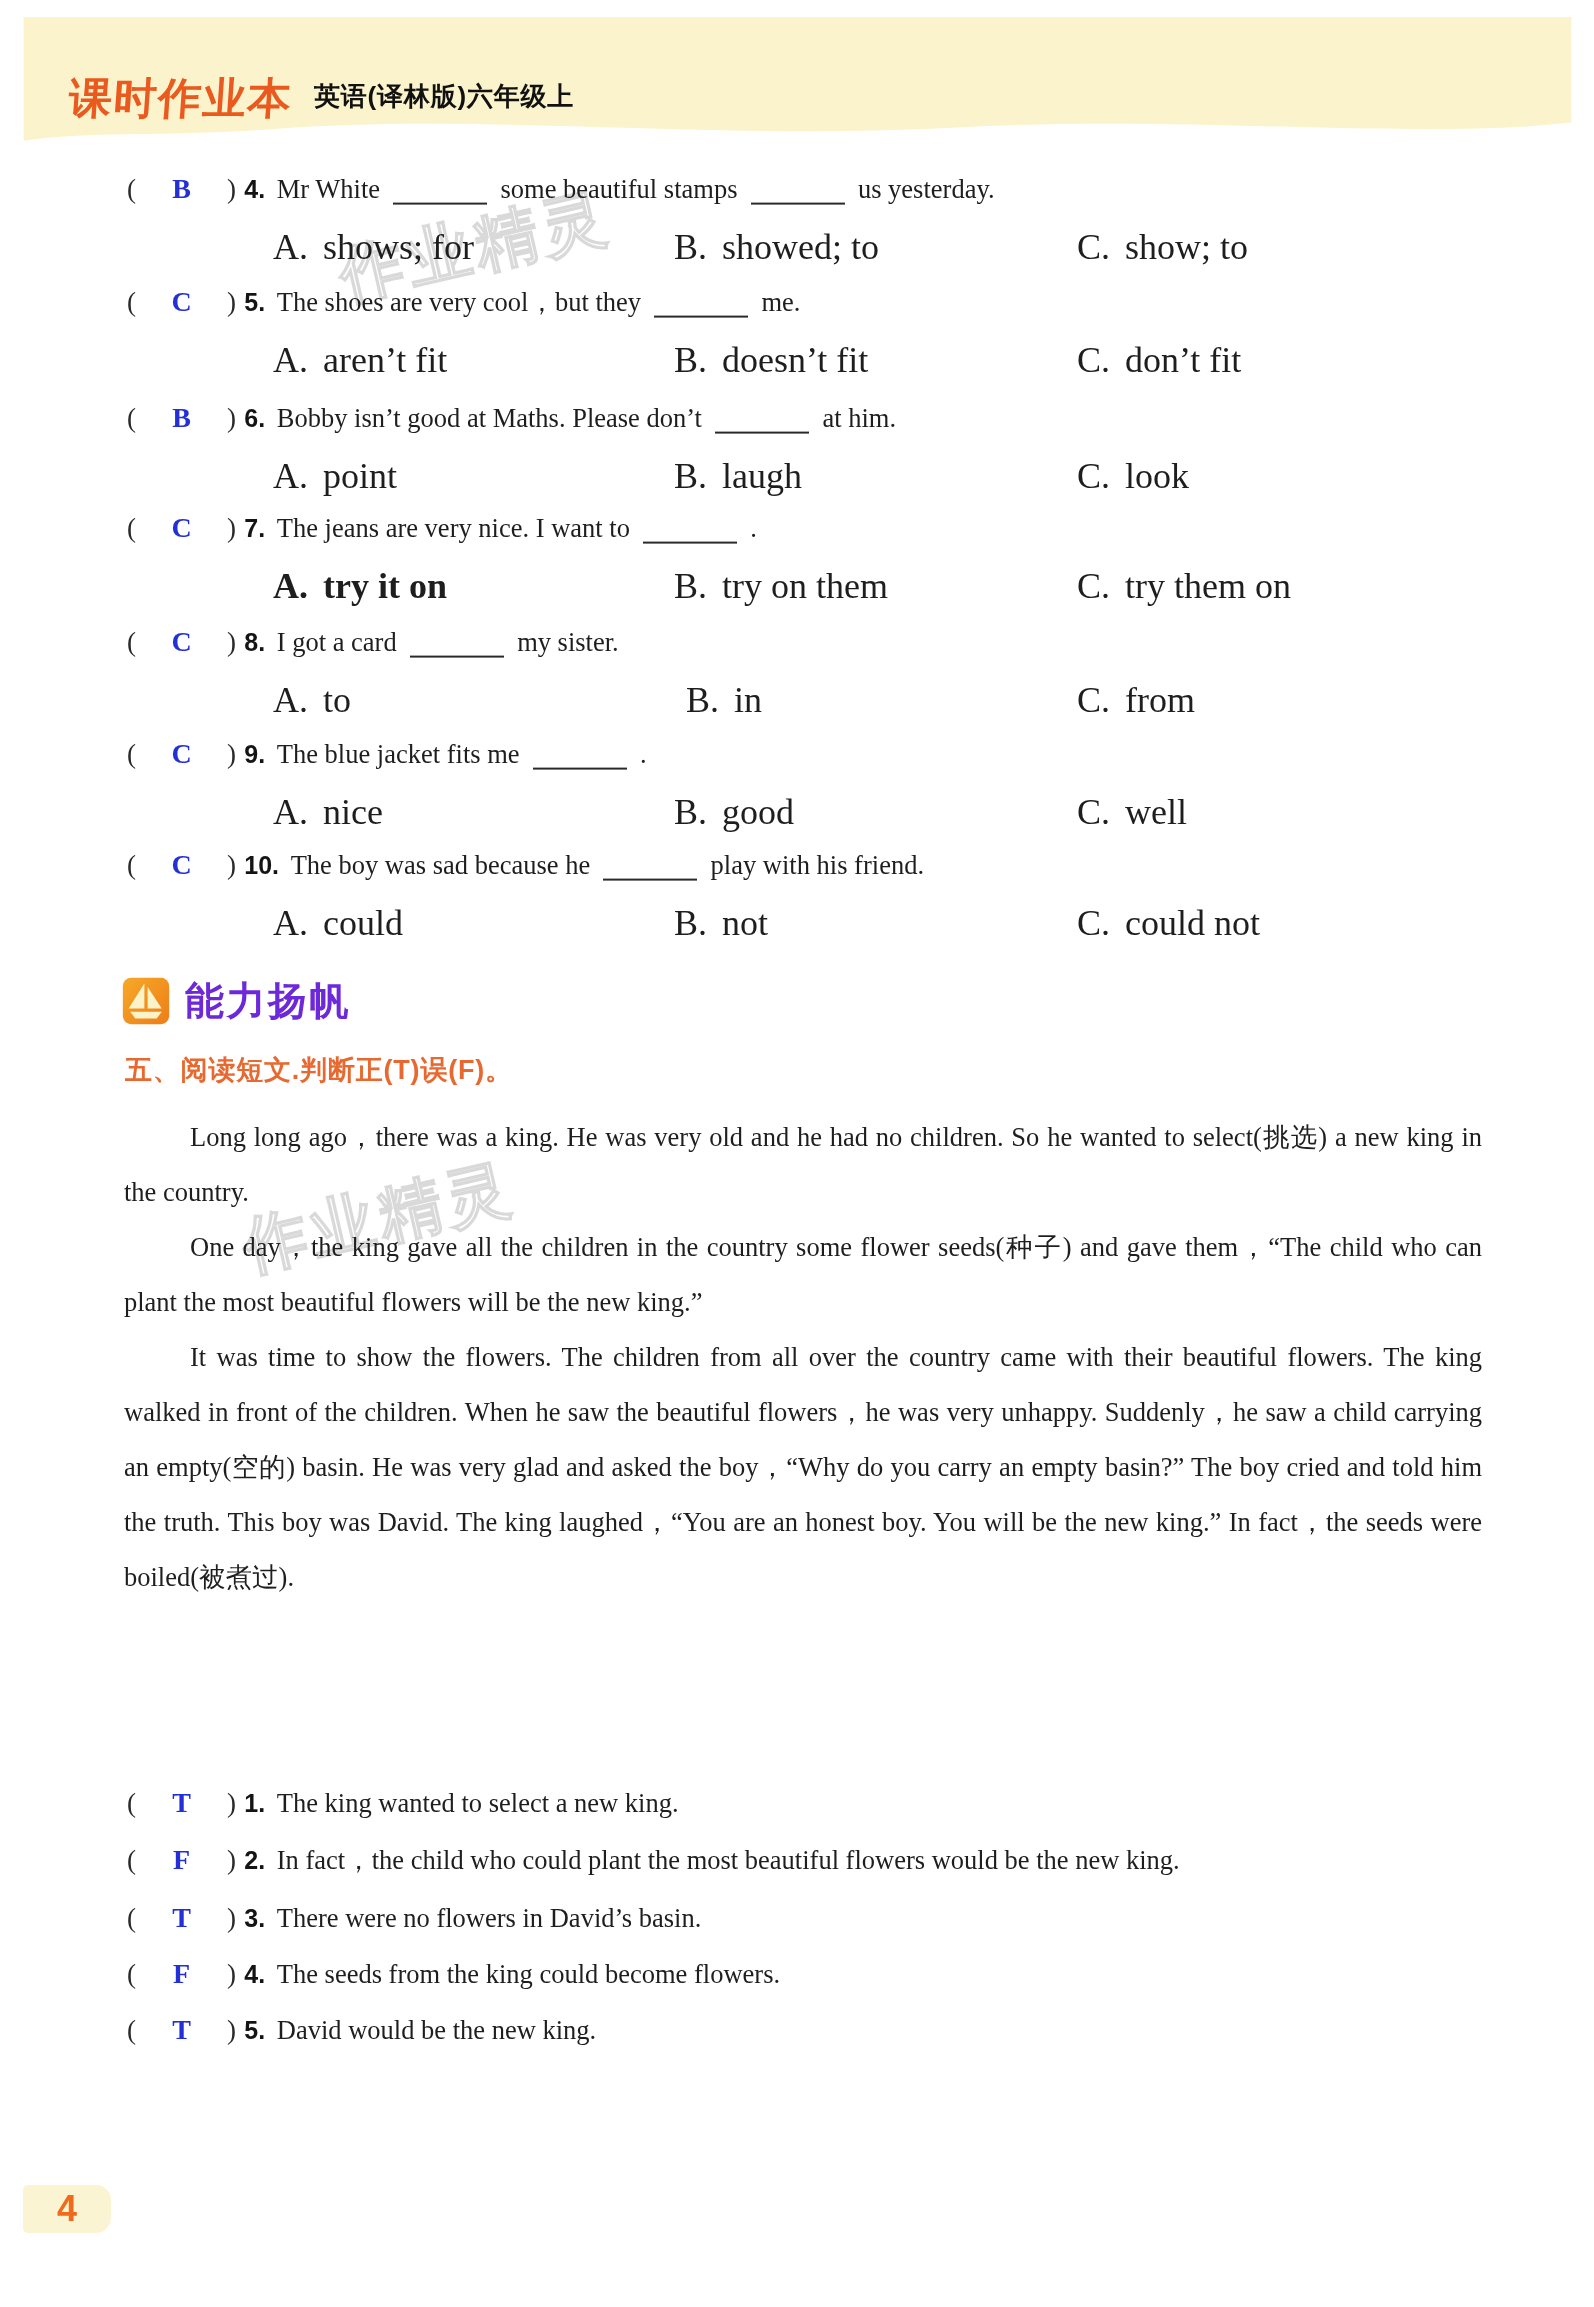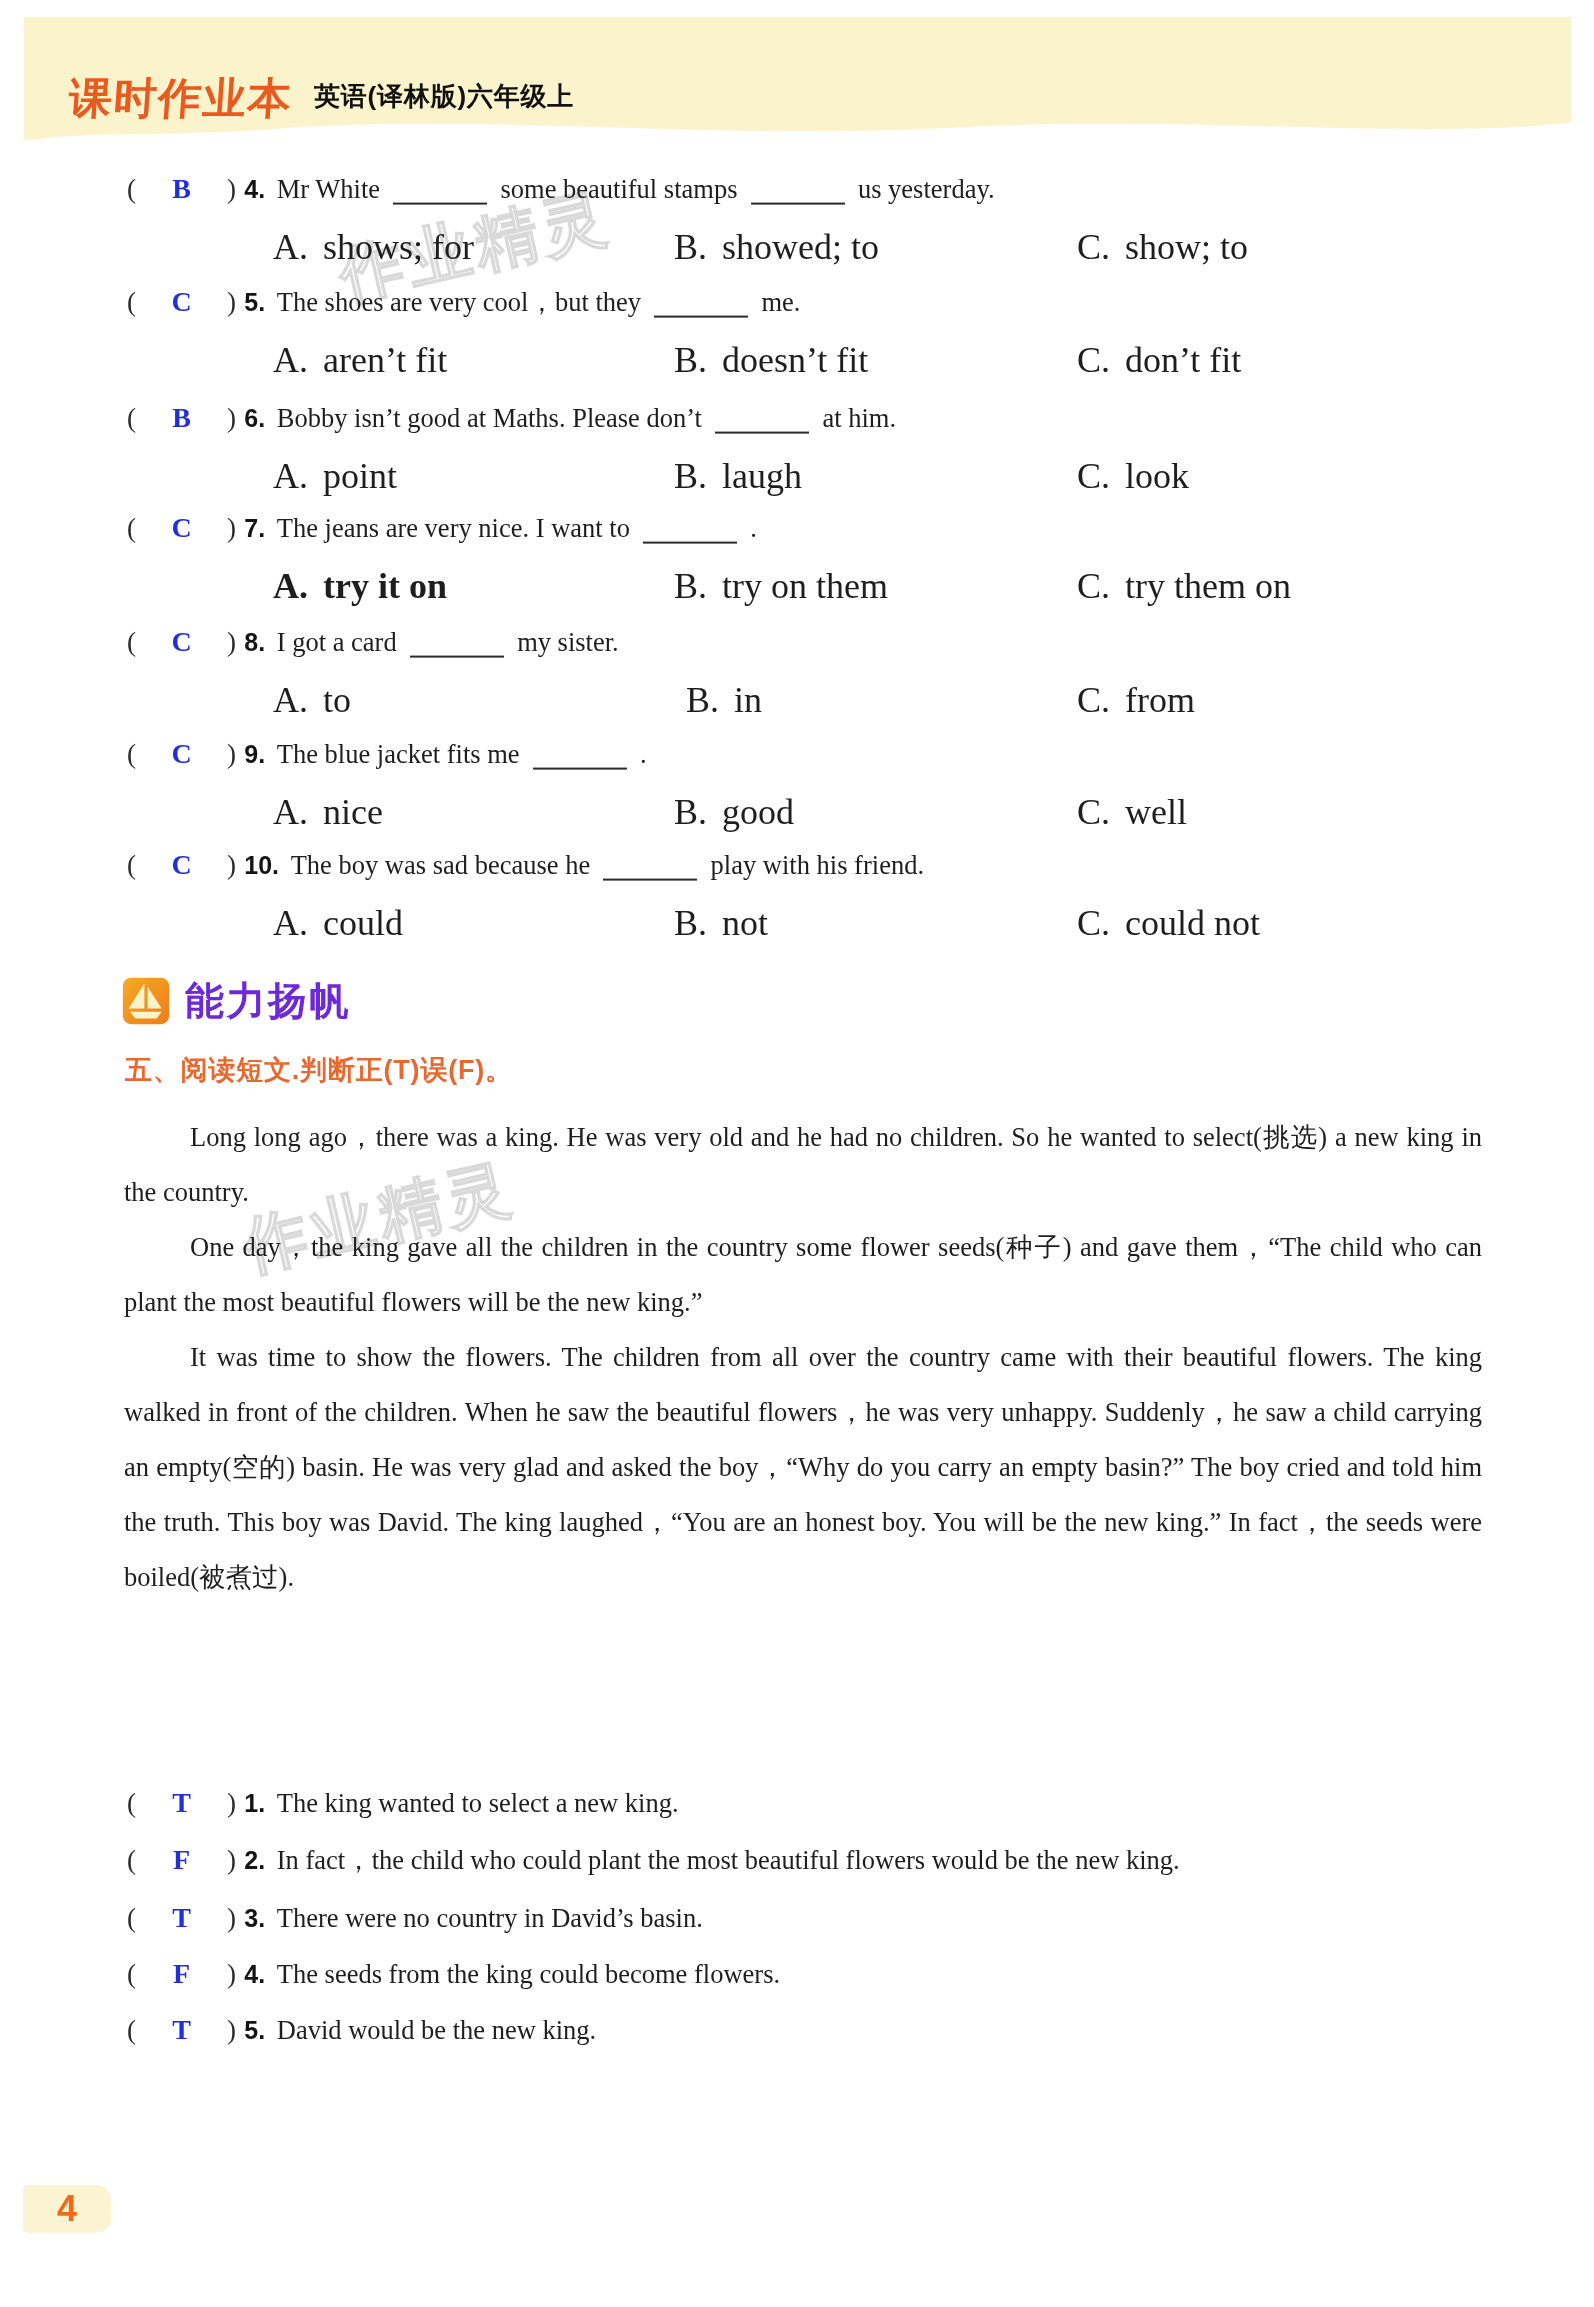--- a/index.html
+++ b/index.html
@@ -198,21 +198,21 @@
     </div>
 
   <div id="tf-container">
       <div class="tfq" style="top: 1784px;">
         <div class="tf-line"><span class="paren open">(</span><span class="ansletter">T</span><span class="paren close">)</span><span class="qnum">1.</span><span class="stemtext">The king wanted to select a new king.</span></div>
       </div>
       <div class="tfq" style="top: 1841px;">
         <div class="tf-line"><span class="paren open">(</span><span class="ansletter">F</span><span class="paren close">)</span><span class="qnum">2.</span><span class="stemtext">In fact，the child who could plant the most beautiful flowers would be the new king.</span></div>
       </div>
       <div class="tfq" style="top: 1899px;">
-        <div class="tf-line"><span class="paren open">(</span><span class="ansletter">T</span><span class="paren close">)</span><span class="qnum">3.</span><span class="stemtext">There were no country in David’s basin.</span></div>
+        <div class="tf-line"><span class="paren open">(</span><span class="ansletter">T</span><span class="paren close">)</span><span class="qnum">3.</span><span class="stemtext">There were no flowers in David’s basin.</span></div>
       </div>
       <div class="tfq" style="top: 1955px;">
         <div class="tf-line"><span class="paren open">(</span><span class="ansletter">F</span><span class="paren close">)</span><span class="qnum">4.</span><span class="stemtext">The seeds from the king could become flowers.</span></div>
       </div>
       <div class="tfq" style="top: 2011px;">
         <div class="tf-line"><span class="paren open">(</span><span class="ansletter">T</span><span class="paren close">)</span><span class="qnum">5.</span><span class="stemtext">David would be the new king.</span></div>
       </div>
     </div>
 
   <div class="page-pill">

